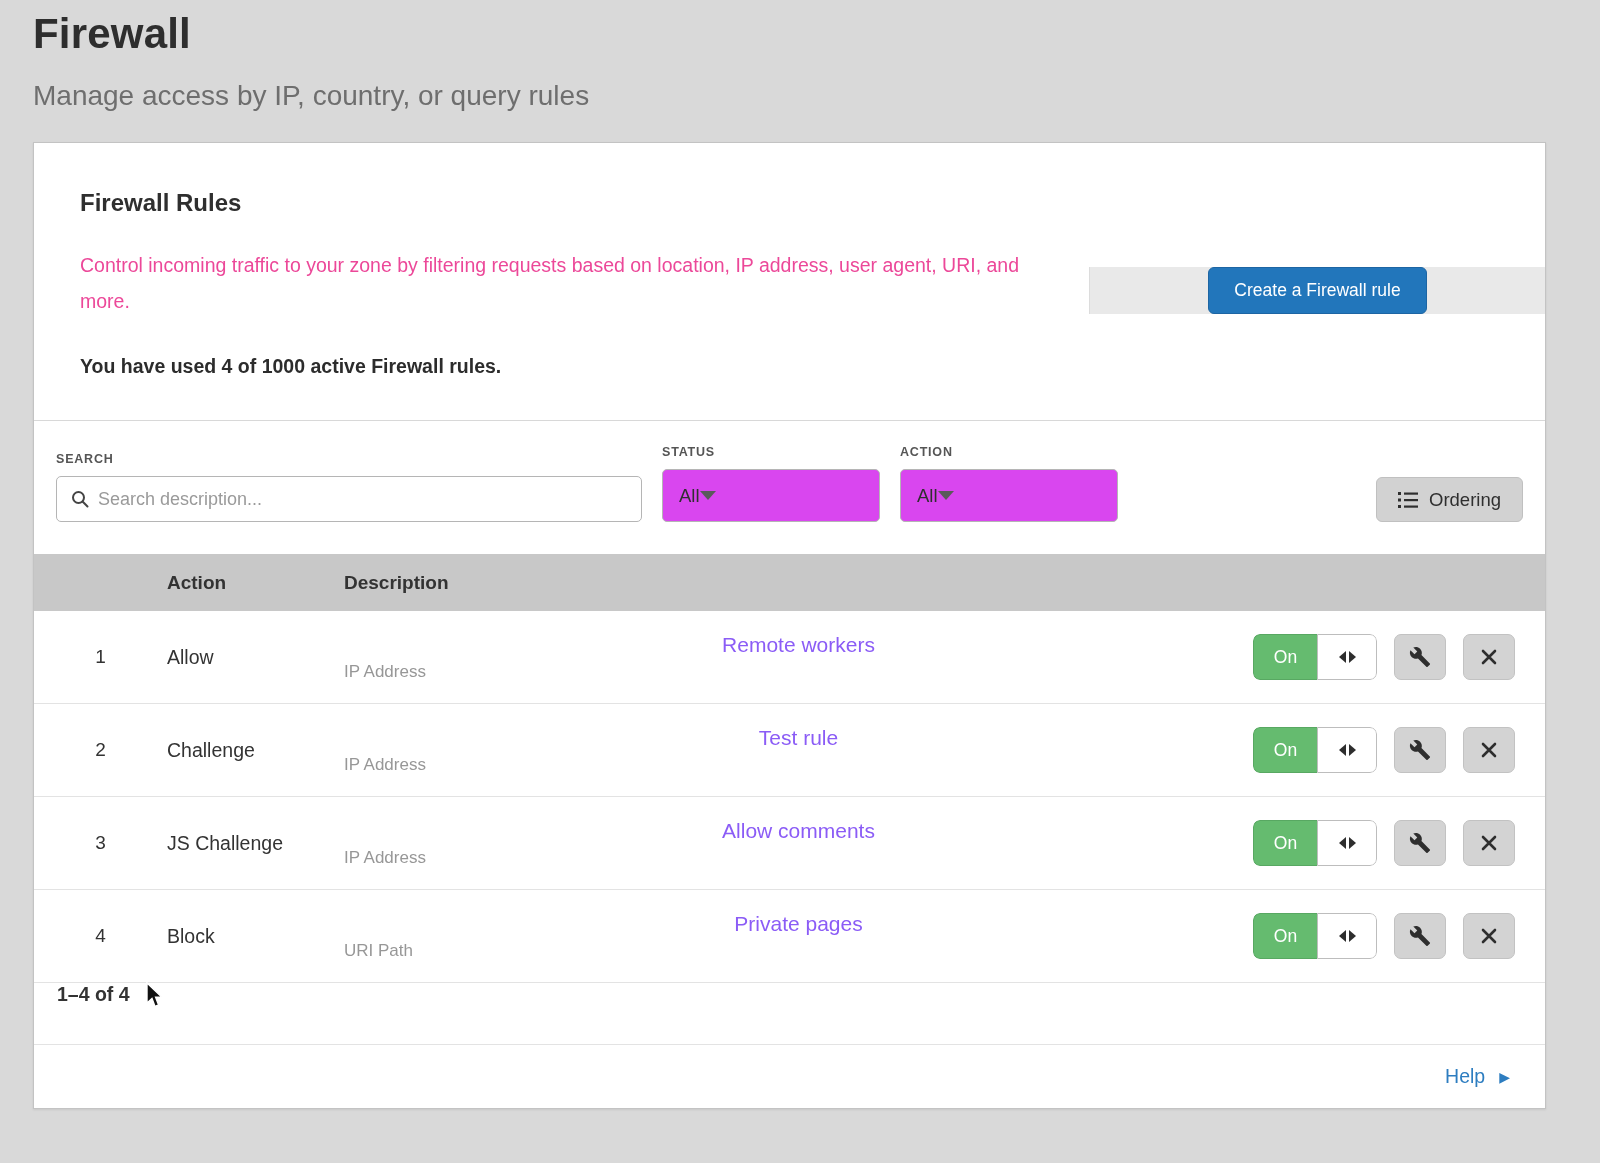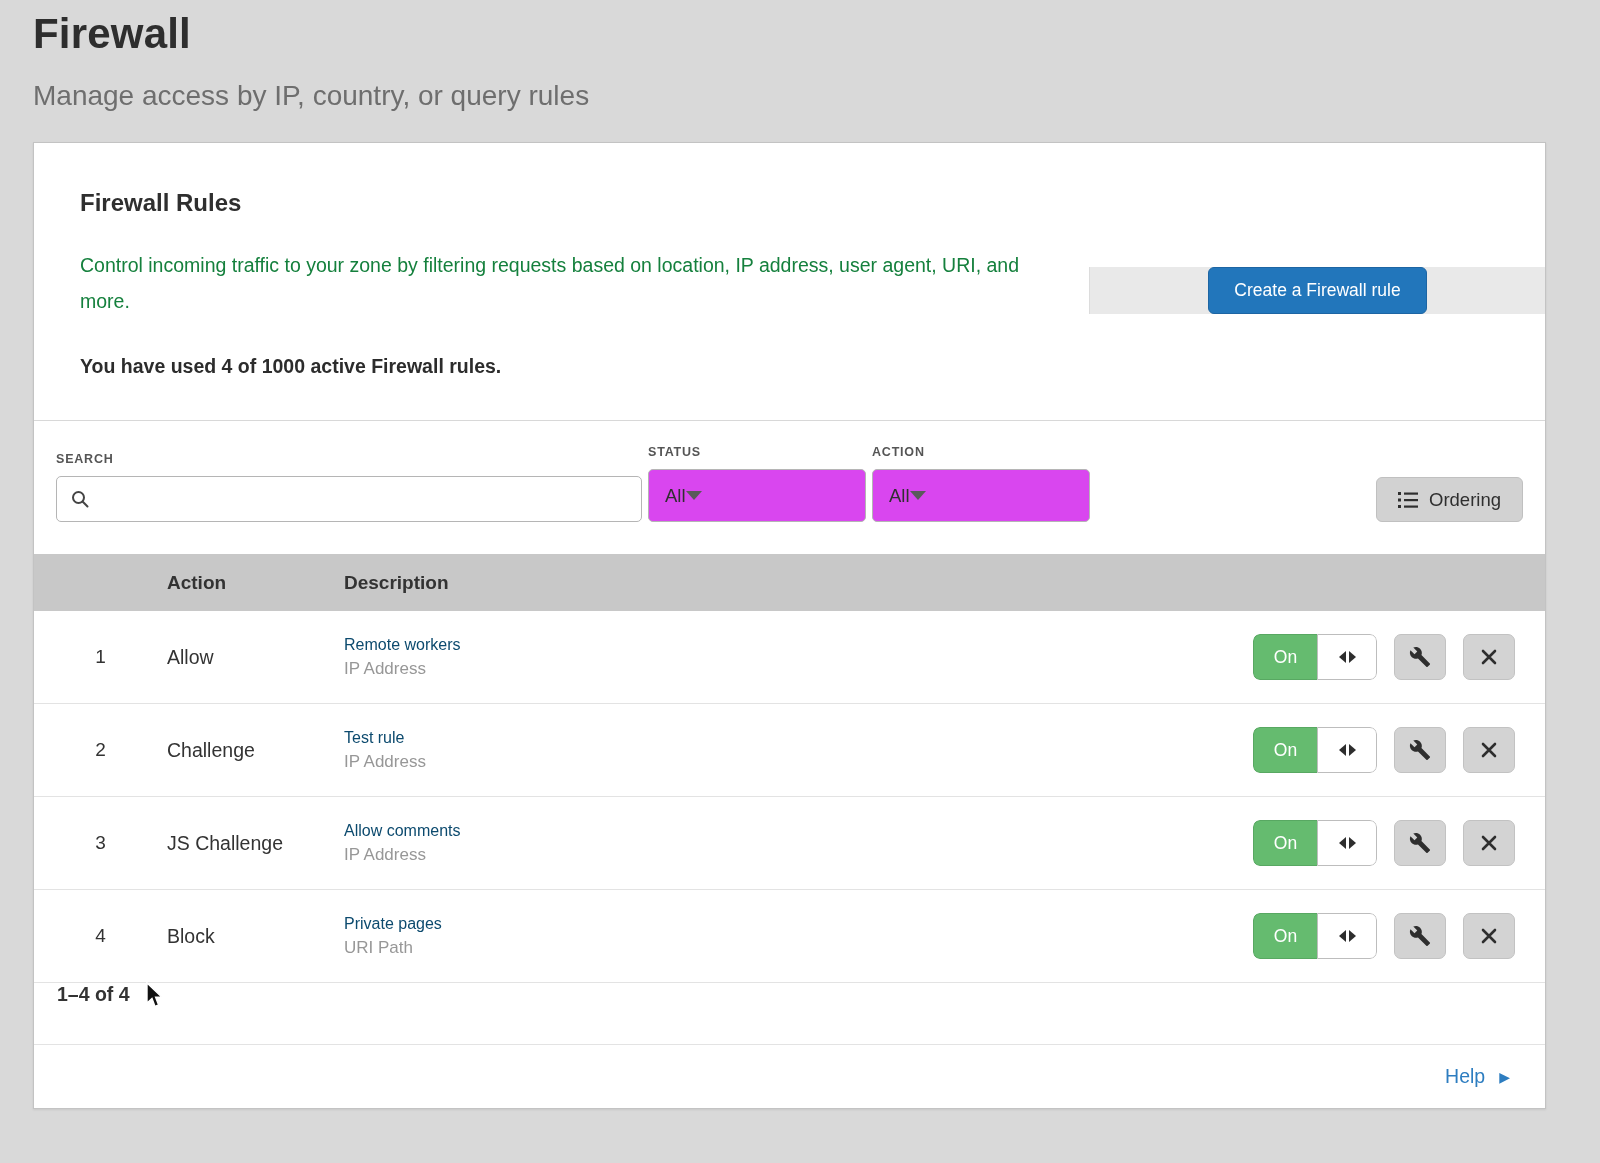--- a/index.html
+++ b/index.html
@@ -25,30 +25,30 @@
   }
 
   
   .card-top { display:flex; border-bottom:1px solid #d8d8d8;align-items:center; }
   .card-top-left { flex:1; padding:46px 48px 42px 46px; background:#fff; }
   .card-top-right {
     width:456px; background:#e9e9e9; border-left:1px solid #dcdcdc;
     display:flex; align-items:center; justify-content:center;margin-top:18px;
   }
   .card-heading { font-size:24px; font-weight:bold; color:#2f2f2f; margin-bottom:30px; }
-  .card-desc { font-size:19.5px; line-height:1.85; color:#15803d; max-width:950px; margin-bottom:36px; }
+  .card-desc { font-size:19.5px; line-height:1.85; color:#ec4899; max-width:950px; margin-bottom:36px; }
   .card-usage { font-size:19.5px; font-weight:bold; color:#2c2c2c; }
   .create-btn {
     background:#2276bb; color:#fff; font-size:17.5px; font-weight:500;
     padding:12px 25px; border:1px solid #1d65a3; border-radius:6px; cursor:pointer;
     font-family:"Liberation Sans", sans-serif;
   }
 
   
-  .filters { display:flex; align-items:flex-end; padding:24px 22px 32px 22px; gap:6px; background:#fff; }
+  .filters { display:flex; align-items:flex-end; padding:24px 22px 32px 22px; gap:20px; background:#fff; }
   .filter-group { display:flex; flex-direction:column; }
   .filter-label { font-size:12.5px; font-weight:bold; letter-spacing:.8px; color:#555; margin-bottom:10px; }
   .search-box {
     width:586px; height:46px; border:1px solid #b5b5b5; border-radius:5px;
     display:flex; align-items:center; padding-left:14px; background:#fff;
   }
   .search-box input {
     border:none; outline:none; flex:1; font-size:18px; color:#444; margin-left:9px;
     font-family:"Liberation Sans", sans-serif; background:transparent;
   }
@@ -75,21 +75,21 @@
   }
   .col-index { width:133px; text-align:center; }
   .col-action { width:177px; }
   .col-desc { flex:1; }
   .trow {
     display:flex; align-items:center; height:93px; background:#fff;
     border-bottom:1px solid #e3e3e3;
   }
   .row-index { font-size:19px; color:#333; }
   .row-action { font-size:19.5px; color:#333; }
-  .desc-title { font-size:16px; color:#0c4a6e; margin-bottom:5px; }
+  .desc-title { font-size:21px; color:#8b5cf6; margin-bottom:5px;text-align:center; }
   .desc-sub { font-size:17px; color:#979797; }
   .row-controls { margin-left:auto; display:flex; align-items:center; gap:17px; padding-right:30px; }
 
   .toggle { display:flex; height:46px; border-radius:7px; overflow:hidden; cursor:pointer; }
   .toggle-on {
     width:64px; background:#65bb6f; color:#fff; font-size:17.5px;
     display:flex; align-items:center; justify-content:center;
     border:1px solid #58a862; border-right:none; border-radius:7px 0 0 7px;
   }
   .toggle-handle {
@@ -142,20 +142,21 @@
   <div class="filters">
     <div class="filter-group">
       <div class="filter-label">SEARCH</div>
       <div class="search-box">
         <span style="display:flex;">
           <svg width="18" height="18" viewBox="0 0 18 18">
               <circle cx="7.5" cy="7.5" r="5.5" fill="none" stroke="#444" stroke-width="2"></circle>
               <line x1="11.8" y1="11.8" x2="16.5" y2="16.5" stroke="#444" stroke-width="2" stroke-linecap="round"></line>
             </svg>
         </span>
+        <input type="text" placeholder="Search description..." style="">
       </div>
     </div>
     <div class="filter-group">
       <div class="filter-label">STATUS</div>
       <div class="select">
         <span>All</span>
         <span class="chevron"></span>
       </div>
     </div>
     <div class="filter-group">

